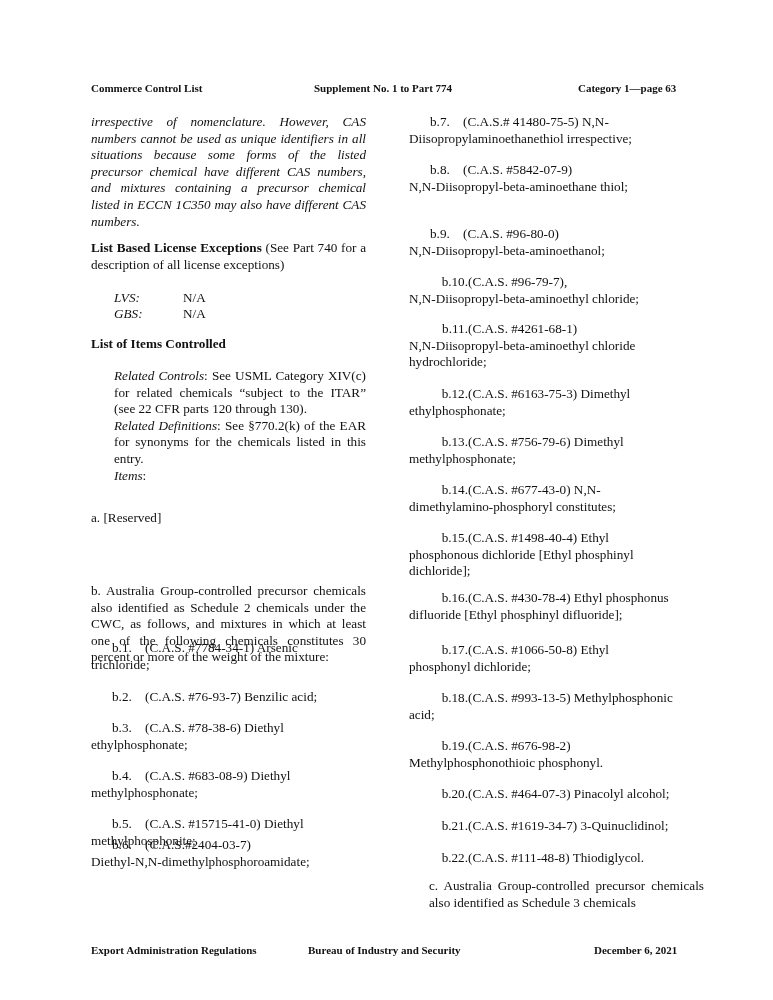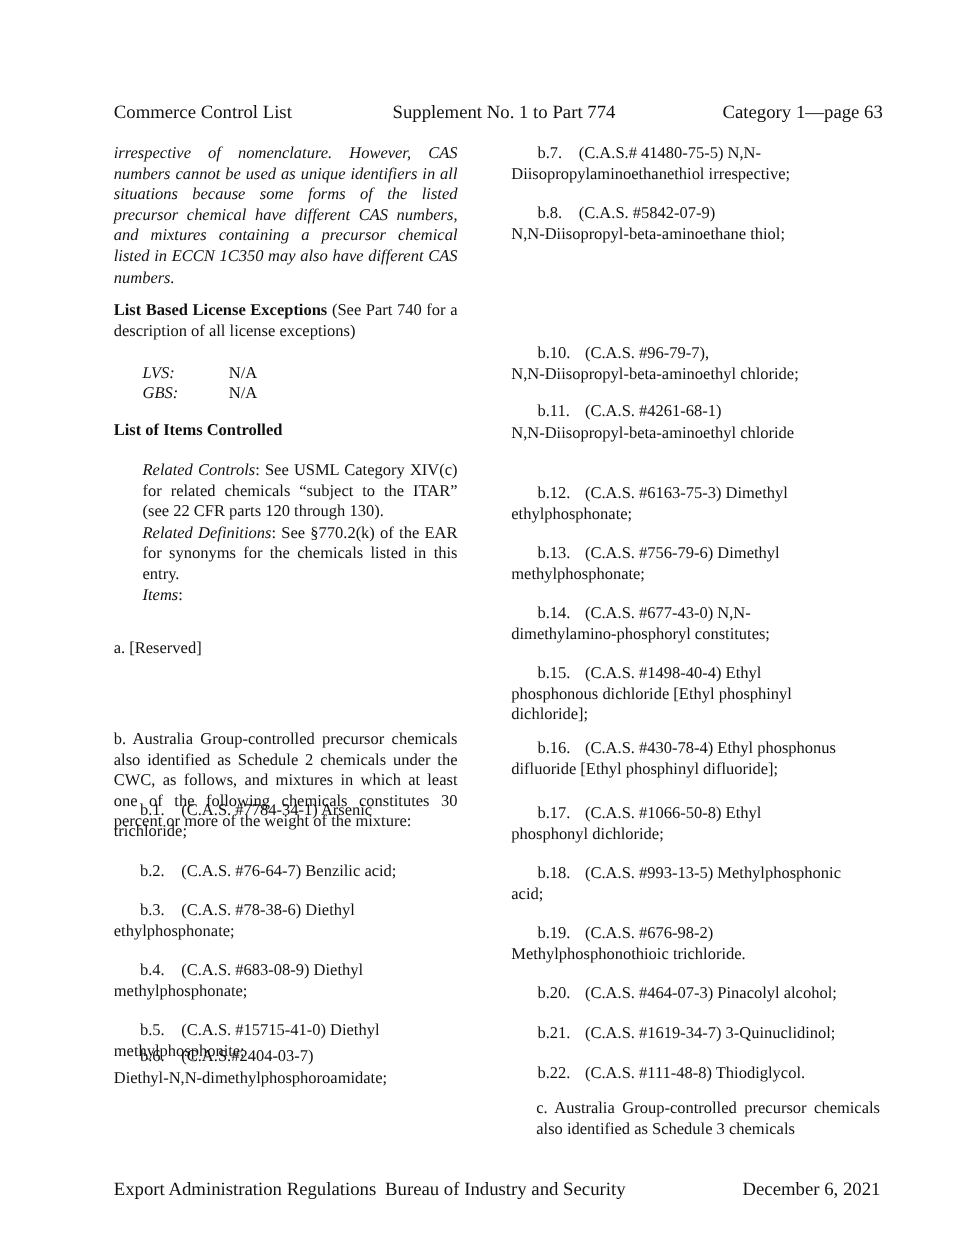--- a/index.html
+++ b/index.html
@@ -10,35 +10,35 @@
     body {
       width: 773px;
       height: 1000px;
       position: relative;
       overflow: hidden;
       font-family: "Liberation Serif", "DejaVu Serif", serif;
       color: #111111;
     }
     .hdr, .ftr {
       position: absolute;
-      font-size: 15px;
-      font-weight: normal;
+      font-size: 11px;
+      font-weight: bold;
       white-space: nowrap;
     }
     .col {
       position: absolute;
       font-size: 13.2px;
       line-height: 16.6px;
     }
     .just { text-align: justify; }
     .it { font-style: italic; }
     .b { font-weight: bold; }
     .ind { padding-left: 21px; }
     .lbl { display: inline-block; width: 33px; }
-    .lbl2 { display: inline-block; width: 38px; }
+    .lbl2 { display: inline-block; width: 38px; text-align: right; }
     .block { position: absolute; left: 0; width: 275px; }
     .row { white-space: nowrap; }
   </style>
 </head>
 <body>
 
 <div class="hdr" style="left:91px; top:82px;">Commerce Control List</div>
 <div class="hdr" style="left:314px; top:82px;">Supplement No. 1 to Part 774</div>
 <div class="hdr" style="left:578px; top:82px;">Category 1—page  63</div>
 
@@ -68,21 +68,21 @@
   <div class="block" style="top:396px;">a. [Reserved]</div>
 
   <div class="block just" style="top:427px;margin-top:42px;">b.   Australia Group-controlled precursor chemicals also identified as Schedule 2 chemicals under the CWC, as follows, and mixtures in which at least one of the following chemicals constitutes 30 percent or more of the weight of the mixture:</div>
 
   <div class="block" style="top:526px;">
     <div class="row ind"><span class="lbl">b.1.</span><span>(C.A.S. #7784-34-1) Arsenic</span></div>
     <div class="row">trichloride;</div>
   </div>
 
   <div class="block" style="top:575px;">
-    <div class="row ind"><span class="lbl">b.2.</span><span>(C.A.S. #76-64-7) Benzilic acid;</span></div>
+    <div class="row ind"><span class="lbl">b.2.</span><span>(C.A.S. #76-93-7) Benzilic acid;</span></div>
   </div>
 
   <div class="block" style="top:606px;">
     <div class="row ind"><span class="lbl">b.3.</span><span>(C.A.S. #78-38-6) Diethyl</span></div>
     <div class="row">ethylphosphonate;</div>
   </div>
 
   <div class="block" style="top:654px;">
     <div class="row ind"><span class="lbl">b.4.</span><span>(C.A.S. #683-08-9) Diethyl</span></div>
     <div class="row">methylphosphonate;</div>
@@ -104,29 +104,34 @@
   <div class="block" style="top:0px;">
     <div class="row ind"><span class="lbl">b.7.</span><span>(C.A.S.# 41480-75-5) N,N-</span></div>
     <div class="row">Diisopropylaminoethanethiol irrespective;</div>
   </div>
 
   <div class="block" style="top:48px;">
     <div class="row ind"><span class="lbl">b.8.</span><span>(C.A.S. #5842-07-9)</span></div>
     <div class="row">N,N-Diisopropyl-beta-aminoethane thiol;</div>
   </div>
 
+  <div class="block" style="top:112px;">
+    <div class="row ind"><span class="lbl">b.9.</span><span>(C.A.S. #96-80-0)</span></div>
+    <div class="row">N,N-Diisopropyl-beta-aminoethanol;</div>
+  </div>
 
   <div class="block" style="top:160px;">
     <div class="row ind"><span class="lbl2">b.10.</span><span>(C.A.S. #96-79-7),</span></div>
     <div class="row">N,N-Diisopropyl-beta-aminoethyl chloride;</div>
   </div>
 
   <div class="block" style="top:207px;">
     <div class="row ind"><span class="lbl2">b.11.</span><span>(C.A.S. #4261-68-1)</span></div>
     <div class="row">N,N-Diisopropyl-beta-aminoethyl chloride</div>
+    <div class="row">hydrochloride;</div>
   </div>
 
   <div class="block" style="top:272px;">
     <div class="row ind"><span class="lbl2">b.12.</span><span>(C.A.S. #6163-75-3) Dimethyl</span></div>
     <div class="row">ethylphosphonate;</div>
   </div>
 
   <div class="block" style="top:320px;">
     <div class="row ind"><span class="lbl2">b.13.</span><span>(C.A.S. #756-79-6) Dimethyl</span></div>
     <div class="row">methylphosphonate;</div>
@@ -153,21 +158,21 @@
     <div class="row">phosphonyl dichloride;</div>
   </div>
 
   <div class="block" style="top:576px;">
     <div class="row ind"><span class="lbl2">b.18.</span><span>(C.A.S. #993-13-5) Methylphosphonic</span></div>
     <div class="row">acid;</div>
   </div>
 
   <div class="block" style="top:624px;">
     <div class="row ind"><span class="lbl2">b.19.</span><span>(C.A.S. #676-98-2)</span></div>
-    <div class="row">Methylphosphonothioic trichloride.</div>
+    <div class="row">Methylphosphonothioic phosphonyl.</div>
   </div>
 
   <div class="block" style="top:672px;">
     <div class="row ind"><span class="lbl2">b.20.</span><span>(C.A.S. #464-07-3) Pinacolyl alcohol;</span></div>
   </div>
 
   <div class="block" style="top:704px;">
     <div class="row ind"><span class="lbl2">b.21.</span><span>(C.A.S. #1619-34-7) 3-Quinuclidinol;</span></div>
   </div>
 

